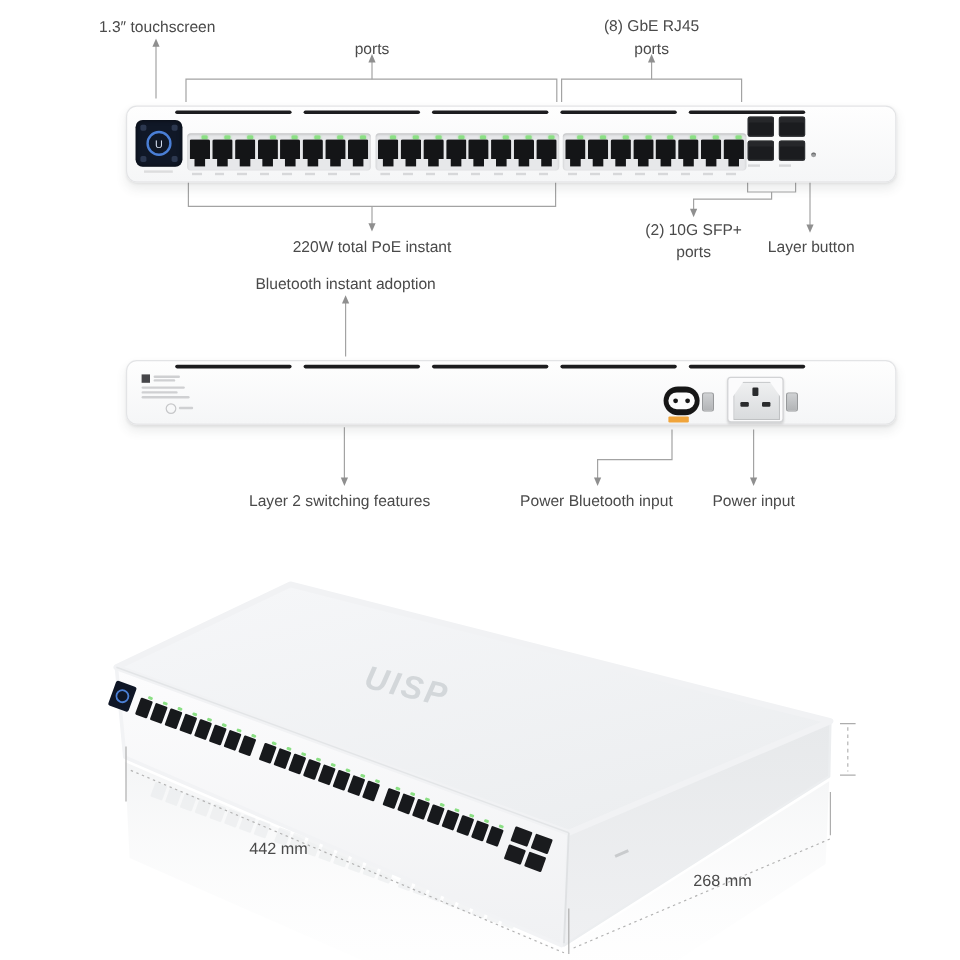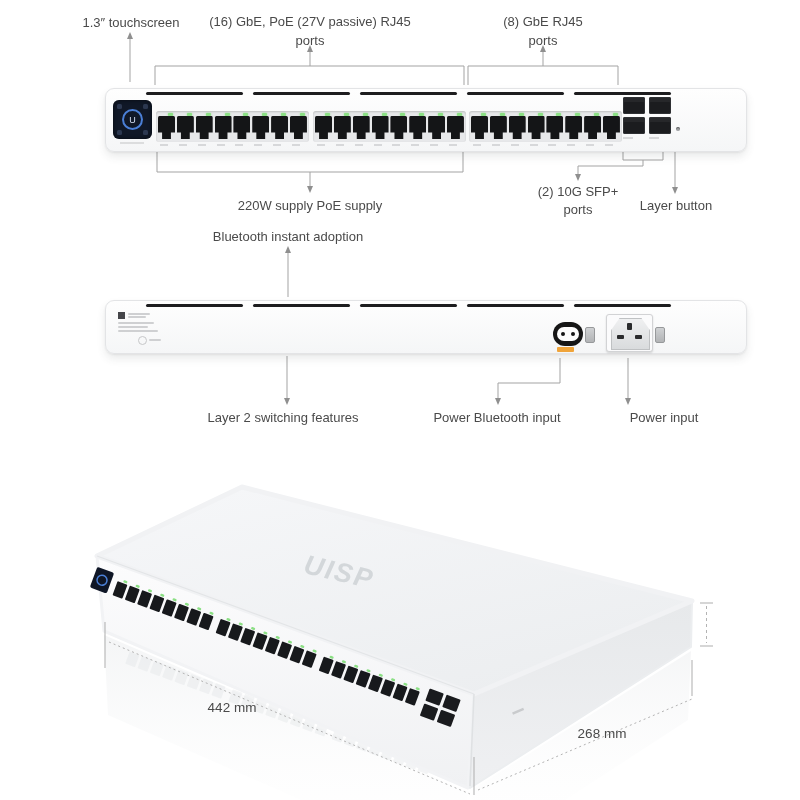--- a/index.html
+++ b/index.html
@@ -37,33 +37,32 @@
   .iec{position:absolute;left:500px;top:13px;width:45px;height:36px;background:#fbfbfc;border:1px solid #d2d3d5;border-radius:3px;box-shadow:0 1px 2px rgba(0,0,0,.14);}
   .iec .face{position:absolute;left:4px;top:3px;width:37px;height:30px;background:linear-gradient(#eff0f1,#d9dbdd);border:1px solid #bfc1c3;clip-path:polygon(22% 0,78% 0,100% 38%,100% 100%,0 100%,0 38%);}
   .iec .pin{position:absolute;background:#2a2b2d;border-radius:1px;}
 </style>
 </head>
 <body>
 
 <div class="stage">
 
   <div class="lbl" style="left:131px;top:15px">1.3″ touchscreen</div>
-  <div class="lbl" style="left:310px;top:14px">(16) GbE, PoE (27V passive) RJ45</div>
   <div class="lbl" style="left:310px;top:33px">ports</div>
   <div class="lbl" style="left:543px;top:14px">(8) GbE RJ45</div>
   <div class="lbl" style="left:543px;top:33px">ports</div>
-  <div class="lbl" style="left:310px;top:198px">220W supply PoE supply</div>
+  <div class="lbl" style="left:310px;top:198px">220W total PoE instant</div>
   <div class="lbl" style="left:578px;top:184px">(2) 10G SFP+</div>
   <div class="lbl" style="left:578px;top:202px">ports</div>
   <div class="lbl" style="left:676px;top:198px">Layer button</div>
   <div class="lbl" style="left:288px;top:229px">Bluetooth instant adoption</div>
 
   <div class="lbl" style="left:283px;top:410px">Layer 2 switching features</div>
   <div class="lbl" style="left:497px;top:410px">Power Bluetooth input</div>
-  <div class="lbl" style="left:664px;top:410px">Power input</div>
+  <div class="lbl" style="left:628px;top:410px">Power input</div>
 
   <svg class="ann" width="800" height="800" viewBox="0 0 800 800">
     <g stroke="#a3a3a3" stroke-width="1" fill="none">
       <path d="M130,38 V82"></path>
       <path d="M155,85 V66 H464 V85"></path>
       <path d="M310,66 V51"></path>
       <path d="M468,85 V66 H618 V85"></path>
       <path d="M543,66 V51"></path>
       <path d="M157,152 V172 H463 V152"></path>
       <path d="M310,172 V187"></path>

